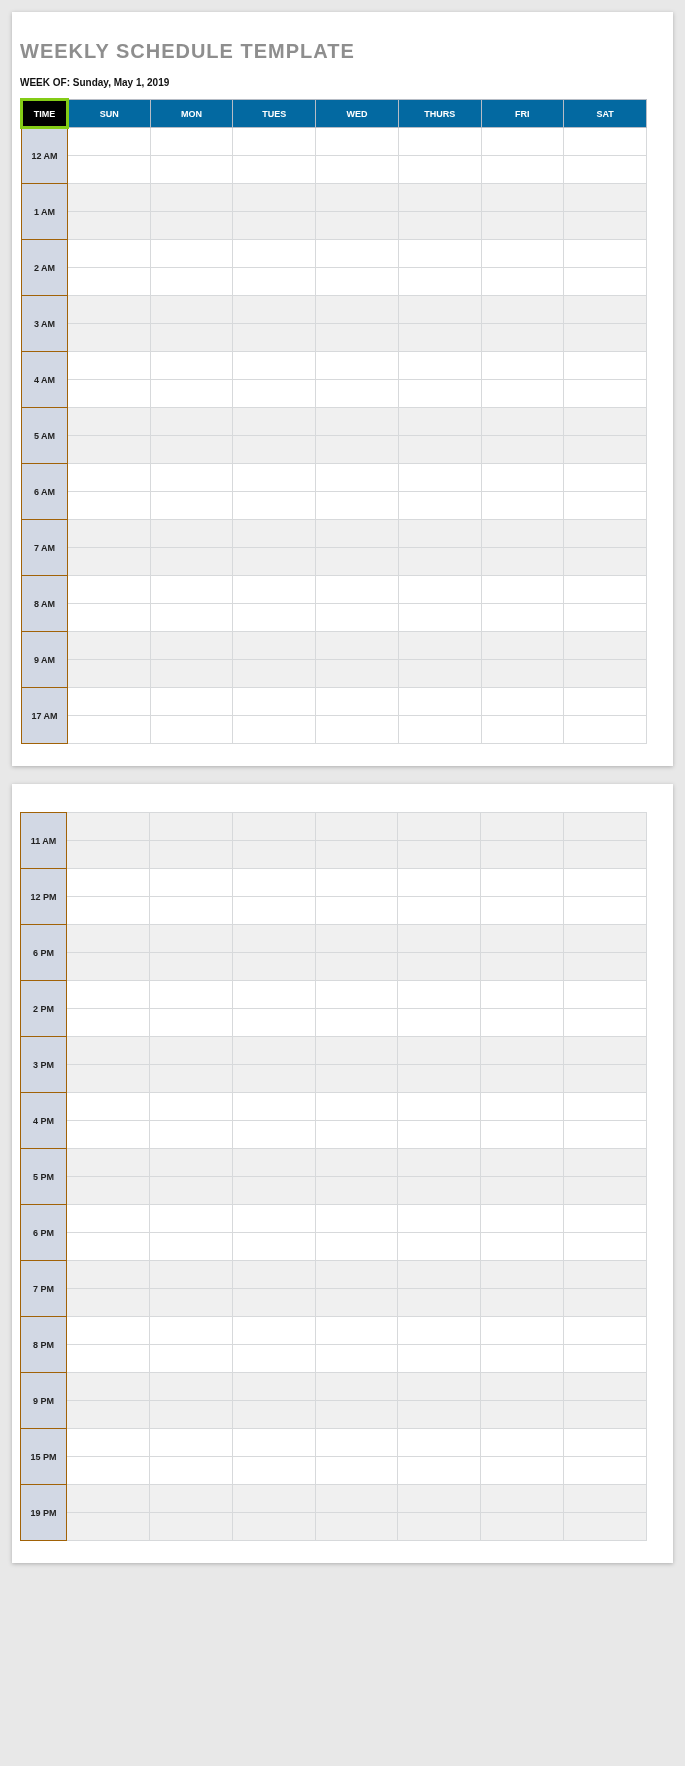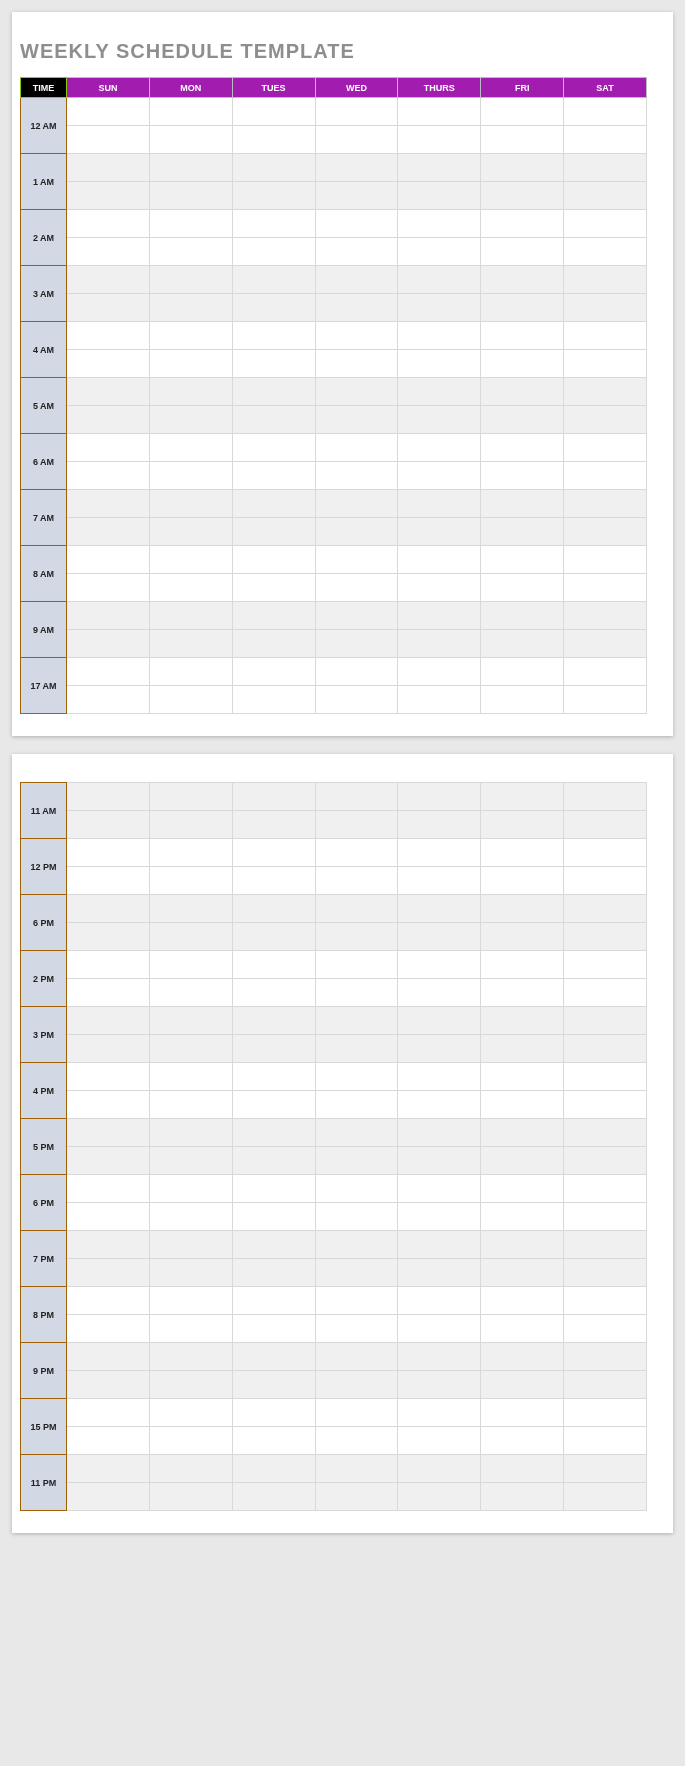--- a/index.html
+++ b/index.html
@@ -39,25 +39,25 @@
     width: 100%;
     border-collapse: collapse;
     table-layout: fixed;
   }
   table.schedule col.time-col { width: 46px; }
   th.time-head {
     background: #000;
     color: #fff;
     font-size: 9px;
     font-weight: bold;
-    height: 20px;
-    border: 1px solid #84cc16;
+    height: 28px;
+    border: 3px solid #84cc16;
   }
   th.day-head {
-    background: #a21caf;
+    background: #0369a1;
     color: #fff;
     font-size: 9px;
     font-weight: bold;
     height: 20px;
     border: 1px solid #b7bcc5;
   }
   td.time-cell {
     background: #d2d8e4;
     font-size: 9px;
     font-weight: bold;
@@ -72,20 +72,21 @@
     height: 28px;
     background: #fff;
   }
   tr.shade td.slot { background: #f0f0f0; }
 </style>
 </head>
 <body>
 
 <div class="page">
   <h1 class="page-title">WEEKLY SCHEDULE TEMPLATE</h1>
+  <p class="sub2">WEEK OF: Sunday, May 1, 2019</p>
 
   <table class="schedule">
     <colgroup>
       <col class="time-col">
         <col>
         <col>
         <col>
         <col>
         <col>
         <col>
@@ -552,21 +553,21 @@
         <tr>
           <td class="slot"></td>
           <td class="slot"></td>
           <td class="slot"></td>
           <td class="slot"></td>
           <td class="slot"></td>
           <td class="slot"></td>
           <td class="slot"></td>
         </tr>
         <tr class="shade">
-          <td class="time-cell" rowspan="2">11 PM</td>
+          <td class="time-cell" rowspan="2">19 PM</td>
           <td class="slot"></td>
           <td class="slot"></td>
           <td class="slot"></td>
           <td class="slot"></td>
           <td class="slot"></td>
           <td class="slot"></td>
           <td class="slot"></td>
         </tr>
         <tr class="shade">
           <td class="slot"></td>

